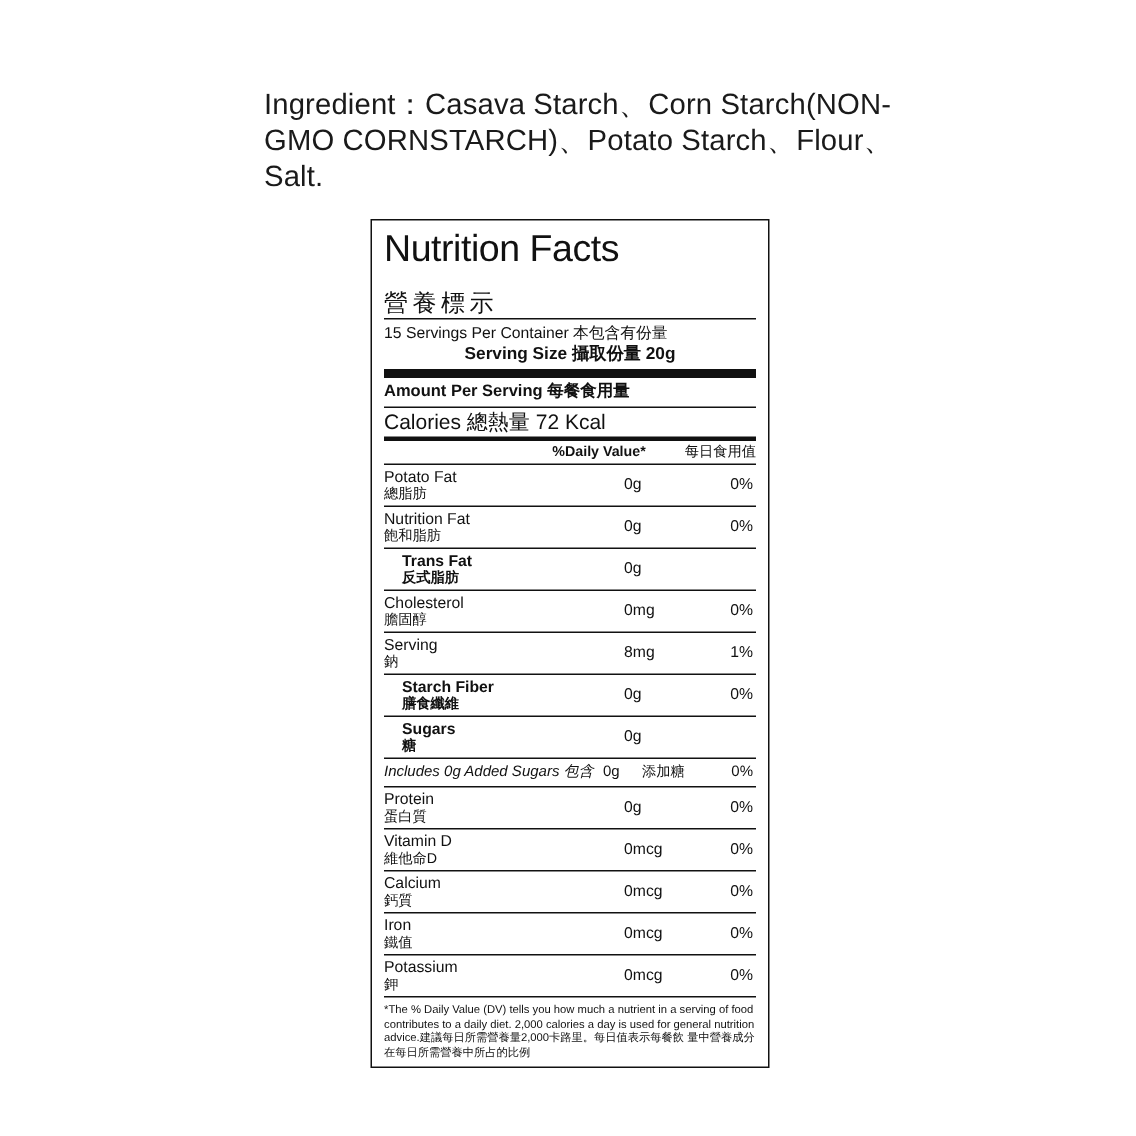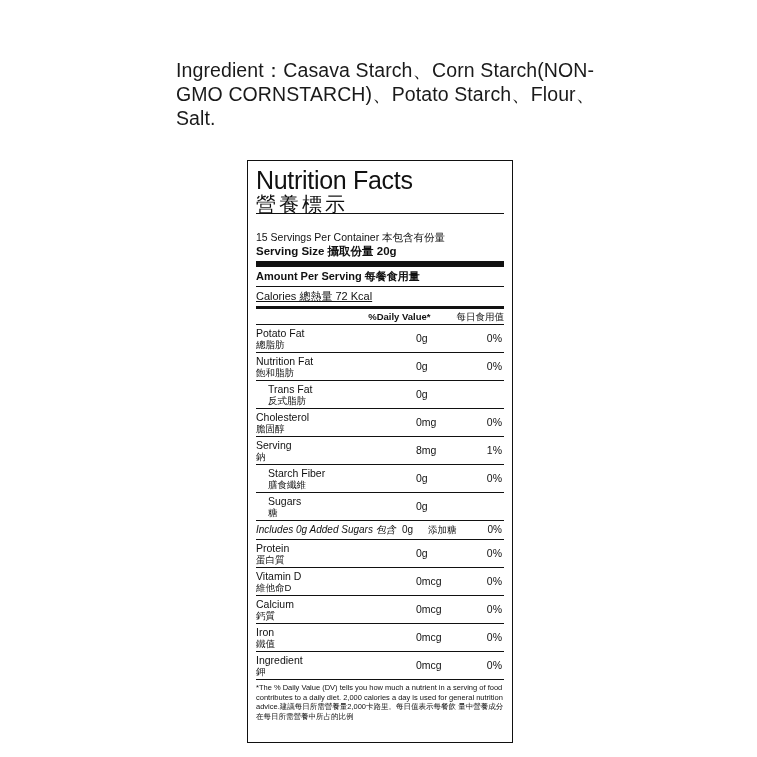--- a/index.html
+++ b/index.html
@@ -27,71 +27,71 @@
     width: 430px;
     font-size: 19.5px;
     line-height: 24px;
     letter-spacing: 0.1px;
     color: #1a1a1a;
   }
   
   .nf-panel {
     position: absolute;
     left: 247px;
-    top: 160px;
+    top: 146px;
     width: 266px;
     border: 1.5px solid #111;
     background: #fff;
-    padding: 6px 8px 20px 8px;
+    padding: 6px 8px 4px 8px;
     box-sizing: border-box;
   }
   .nf-title {
     font-size: 25px;
     line-height: 27px;
     letter-spacing: -0.3px;
     font-weight: 400;
     color: #111;
   }
   .nf-title-cn {
-    font-size: 20px;
+    font-size: 16px;
     line-height: 18px;
     letter-spacing: 3px;
-    margin-top: 1px;
+    margin-top: 14px;
   }
   .nf-servings {
     font-size: 10.5px;
     line-height: 13px;
-    margin-top: 17px;
+    margin-top: 3px;
   }
   .nf-servsize {
     font-size: 11.5px;
     font-weight: bold;
     line-height: 14px;
+    text-align: center;
   }
   .rule-thick {
     border-bottom: 6px solid #111;
     margin: 3px 0 0 0;
   }
   .rule-med {
     border-bottom: 3px solid #111;
   }
   .rule-thin {
     border-bottom: 1px solid #111;
   }
   .nf-amount {
     font-size: 11px;
     font-weight: bold;
     line-height: 15px;
     padding: 2px 0 2px 0;
   }
   .nf-cal {
-    font-size: 11px;
+    font-size: 14px;
     line-height: 15px;
     padding: 2px 0 2px 0;
-    text-decoration: underline;
   }
   .dv-head {
     font-size: 9.5px;
     line-height: 13px;
     padding: 1px 0;
     display: flex;
     justify-content: flex-end;
     align-items: center;
   }
   .dv-head .dv-en {
@@ -111,20 +111,21 @@
     border-bottom: 1px solid #111;
     min-height: 22px;
     box-sizing: border-box;
   }
   .nrow .n-name {
     flex: 1 1 auto;
     padding-left: 0;
   }
   .nrow.indent .n-name {
     padding-left: 12px;
+    font-weight: bold;
   }
   .nrow .n-name .en {
     display: block;
   }
   .nrow .n-name .cn {
     display: block;
     font-size: 9.5px;
     line-height: 11px;
   }
   .nrow .n-amt {
@@ -305,21 +306,21 @@
       <div class="n-name">
         <span class="en">Iron</span>
         <span class="cn">鐵值</span>
       </div>
       <div class="n-amt">0mcg</div>
       <div class="n-dv">0%</div>
     </div>
 
     <div class="nrow">
       <div class="n-name">
-        <span class="en">Ingredient</span>
+        <span class="en">Potassium</span>
         <span class="cn">鉀</span>
       </div>
       <div class="n-amt">0mcg</div>
       <div class="n-dv">0%</div>
     </div>
 
     <div class="nf-footnote">
       <span>*The % Daily Value (DV) tells you how much a nutrient in a serving of food contributes to a daily diet. 2,000 calories a day is used for general nutrition advice.建議每日所需營養量2,000卡路里。每日值表示每餐飲</span>
       <span class="cn">量中營養成分在每日所需營養中所占的比例</span>
     </div>

